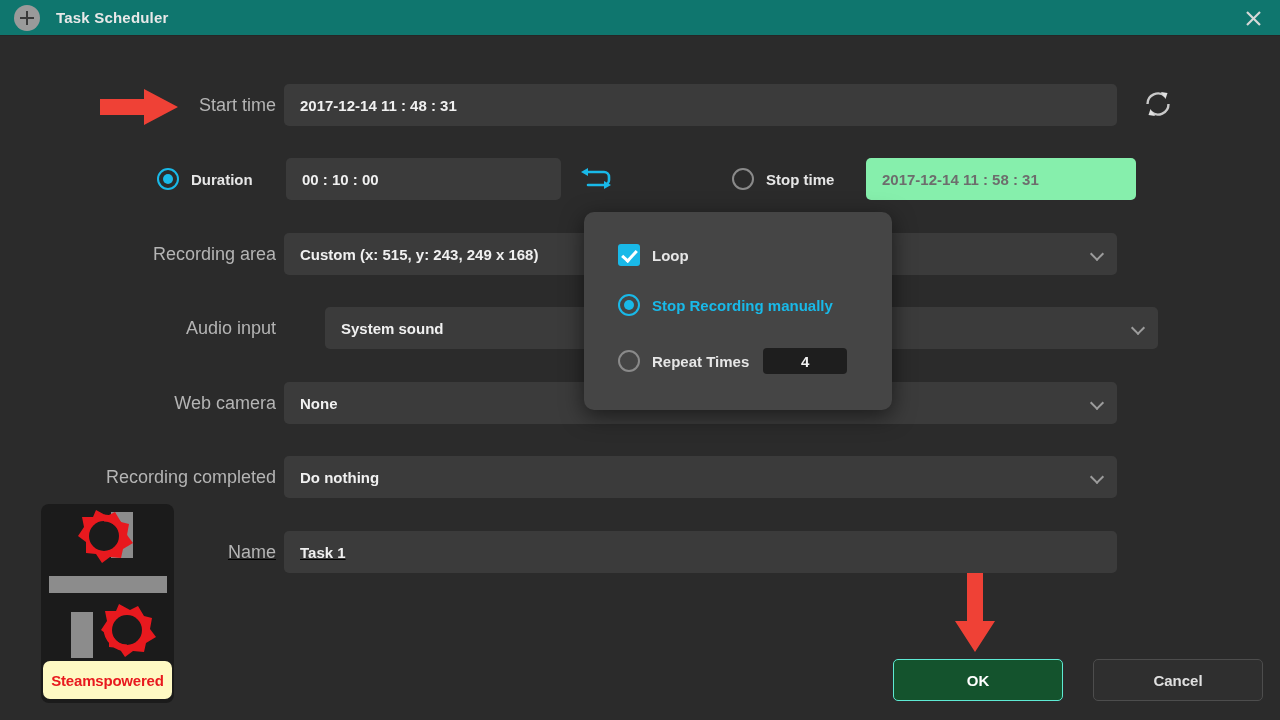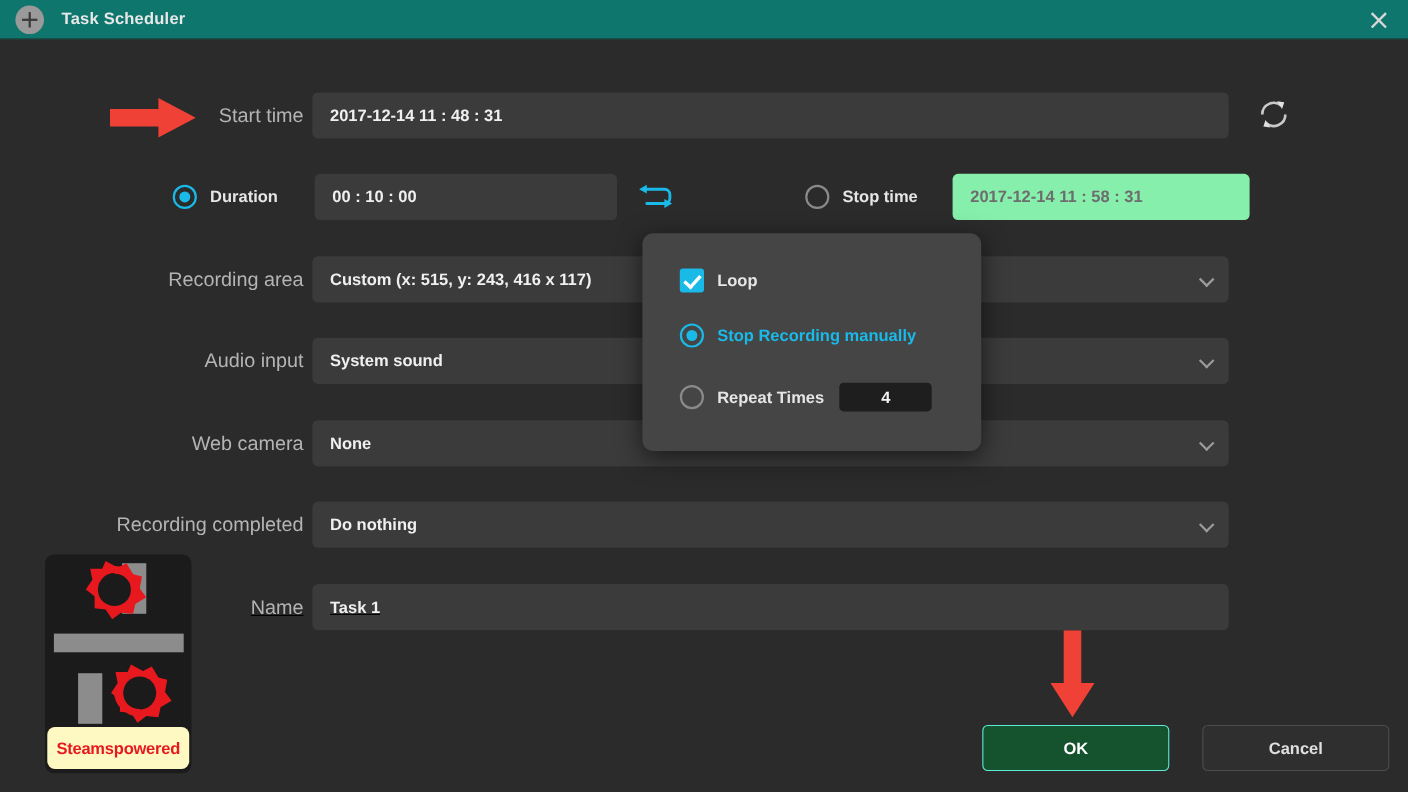--- a/index.html
+++ b/index.html
@@ -180,26 +180,26 @@
       <div class="radio"></div>
       <div class="radio-label" style="width:100px;">Stop time</div>
       <div class="field stop disabled">
         <span>2017-12-14 11 : 58 : 31</span>
       </div>
     </div>
 
     <div class="row" style="left:84px; top:197px;">
       <div class="label">Recording area</div>
       <div class="field wide">
-        <span>Custom (x: 515, y: 243, 416 x 117)</span>
+        <span>Custom (x: 515, y: 243, 249 x 168)</span>
         <span class="chev"></span>
       </div>
     </div>
 
-    <div class="row" style="left:84px; top:271px;">
+    <div class="row" style="left:84px; top:271px;gap:41px;">
       <div class="label">Audio input</div>
       <div class="field wide">
         <span>System sound</span>
         <span class="chev"></span>
       </div>
     </div>
 
     <div class="row" style="left:84px; top:346px;">
       <div class="label">Web camera</div>
       <div class="field wide">

